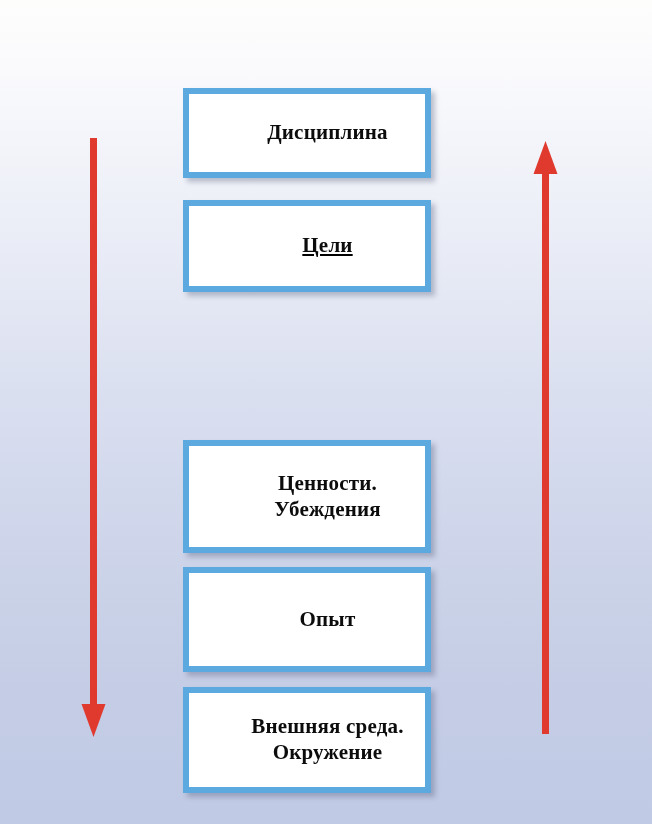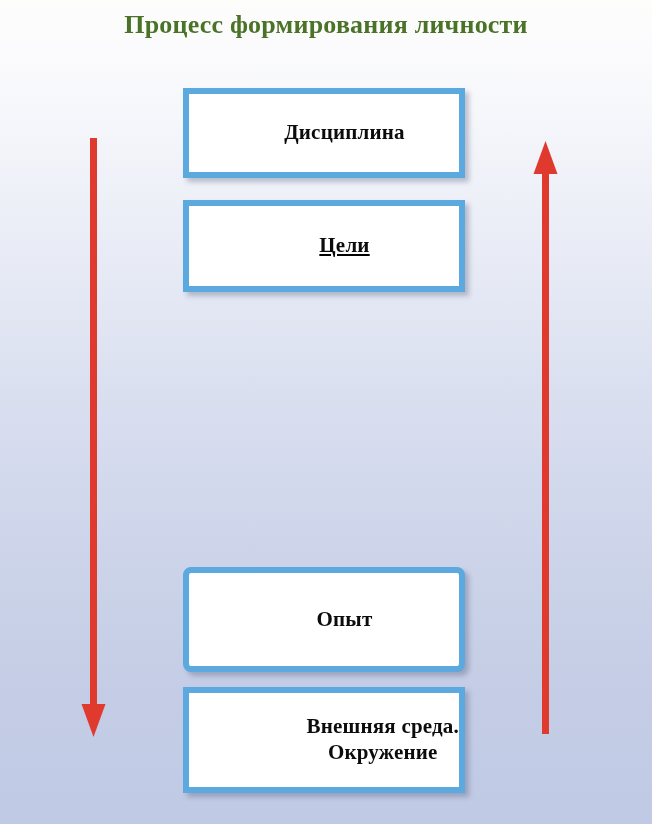--- a/index.html
+++ b/index.html
@@ -45,21 +45,21 @@
     letter-spacing: 0.2px;
     font-family: "Liberation Serif", "DejaVu Serif", serif;
     text-shadow: 0.5px 0.5px 0 rgba(255,255,255,0.35);
     white-space: nowrap;
   }
 
   
   .box {
     position: absolute;
     left: 183px;
-    width: 282px;
+    width: 248px;
     box-sizing: border-box;
     background: #ffffff;
     border: 6px solid #5ba9de;
     box-shadow: 4px 4px 5px rgba(70, 80, 110, 0.33);
     display: flex;
     align-items: center;
     justify-content: center;
     text-align: center;
     padding-left: 41px;
   }
@@ -70,38 +70,37 @@
     line-height: 1.22;
     font-family: "Liberation Serif", "DejaVu Serif", serif;
     letter-spacing: 0.2px;
   }
   .box-text .line { display: block; }
 
   #box-0 { top: 88px;  height: 90px; }
   #box-1 { top: 200px; height: 92px; text-decoration: underline; }
   #box-2 { top: 314px; height: 102px; }
   #box-3 { top: 440px; height: 113px; }
-  #box-4 { top: 567px; height: 105px; border-radius: 8px; }
-  #box-5 { top: 687px; height: 106px; justify-content: flex-end; }
+  #box-4 { top: 567px; height: 105px; }
+  #box-5 { top: 687px; height: 106px; }
 
   
   .arrow {
     position: absolute;
   }
   .arrow svg { display: block; }
 
   #arrow-left  { left: 76px;  top: 138px; }
   #arrow-right { left: 528px; top: 138px; }
 </style>
 </head>
 <body>
 
 <div id="slide">
 
-  <div class="title">Процесс формирования личности</div>
 
   <div class="arrow" id="arrow-left">
     <svg width="36" height="600" viewBox="0 0 36 600" xmlns="http://www.w3.org/2000/svg">
       <g>
         <rect x="14" y="0" width="7" height="568" fill="#e03a2f"></rect>
         <polygon points="17.5,599 5.5,566 29.5,566" fill="#e03a2f"></polygon>
       </g>
     </svg>
   </div>
 
@@ -120,20 +119,26 @@
     </div>
   </div>
 
   <div class="box" id="box-1">
     <div class="box-text">
       <span class="line">Цели</span>
     </div>
   </div>
 
 
+  <div class="box" id="box-3">
+    <div class="box-text">
+      <span class="line">Ценности.</span>
+      <span class="line">Убеждения</span>
+    </div>
+  </div>
 
   <div class="box" id="box-4">
     <div class="box-text">
       <span class="line">Опыт</span>
     </div>
   </div>
 
   <div class="box" id="box-5">
     <div class="box-text">
       <span class="line">Внешняя среда.</span>

